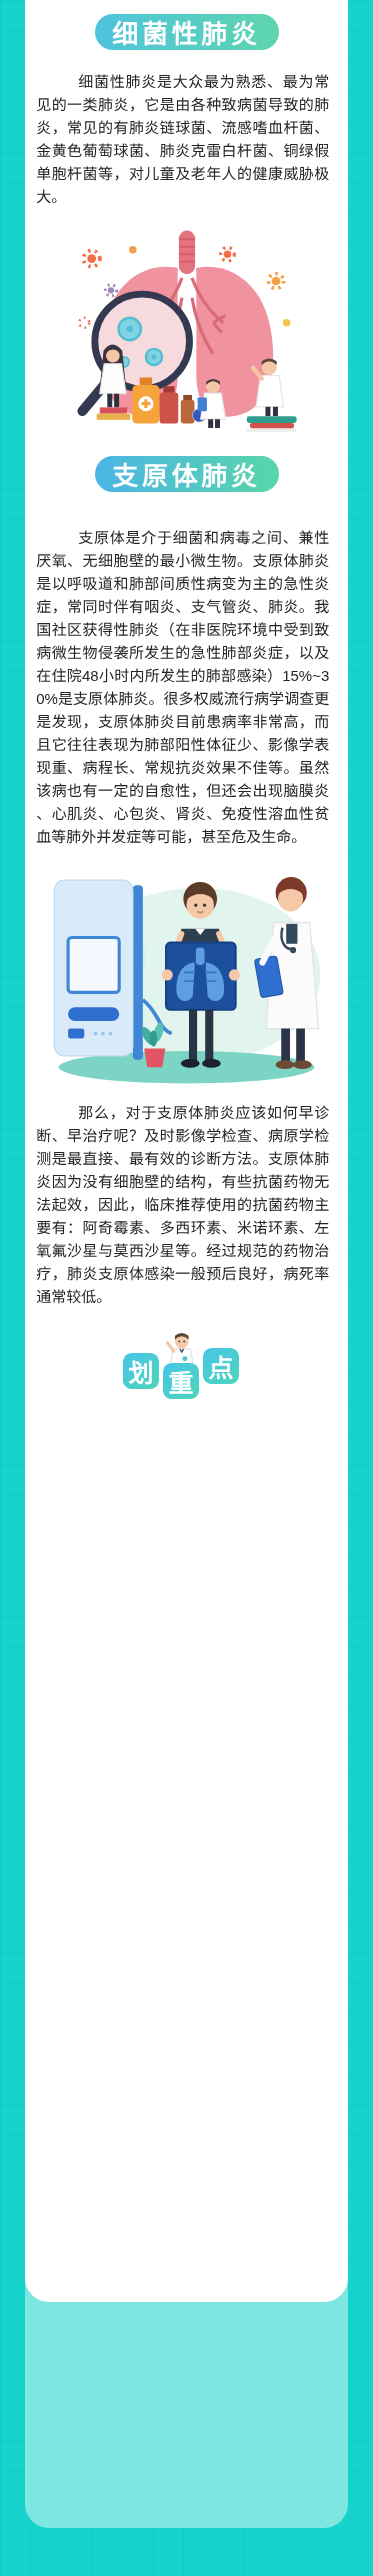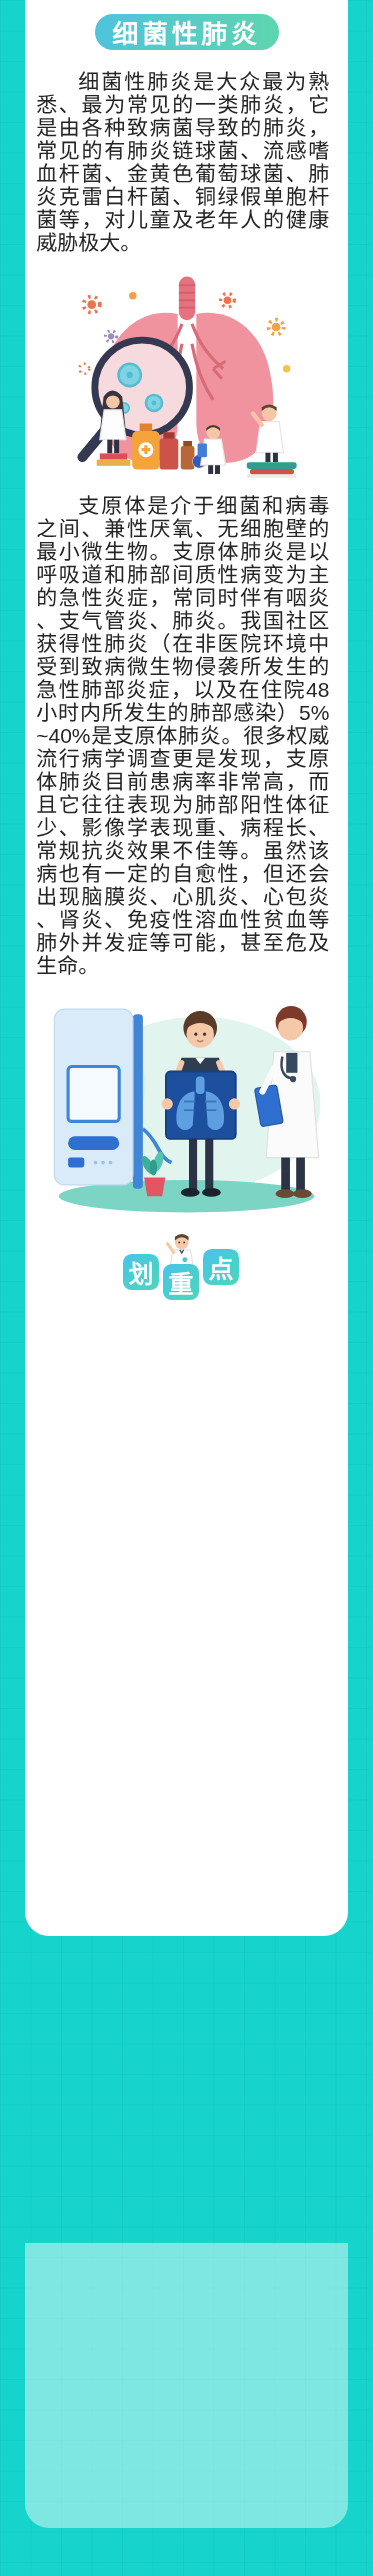--- a/index.html
+++ b/index.html
@@ -10,33 +10,33 @@
     background-image:
       linear-gradient(rgba(0,120,118,0.07) 1.2px, transparent 1.2px),
       linear-gradient(90deg, rgba(0,120,118,0.07) 1.2px, transparent 1.2px);
     background-size:30.5px 30.5px;
   }
   .under-card{
     position:absolute;left:25px;top:2243px;width:323px;height:285px;
     background:rgba(255,255,255,0.45);border-radius:0 0 24px 24px;z-index:1;
   }
   .card{
-    position:absolute;left:25px;top:0;width:323px;height:1936px;
+    position:absolute;left:25px;top:0;width:323px;height:2302px;
     background:#ffffff;border-radius:0 0 24px 24px;z-index:2;overflow:hidden;
   }
   .content{padding-top:13.7px;}
   .badge{
     width:184px;height:36px;margin:0 auto;border-radius:18px;
     display:flex;align-items:center;justify-content:center;
     color:#fff;font-size:26px;font-weight:bold;letter-spacing:3.7px;
   }
   .badge-bacterial{background:linear-gradient(90deg,#4fc3dc,#5ed5ae);margin-bottom:20px;}
   .badge-mycoplasma{background:linear-gradient(90deg,#4bb5e6,#57d6a8);margin-top:24px;margin-bottom:34px;}
   .para{
-    font-size:21px;line-height:23px;color:#252525;
+    font-size:15px;line-height:23px;color:#252525;
     padding:0 18.7px 0 11.2px;margin:0 0 21px 0;
     text-indent:42px;word-break:break-all;line-break:anywhere;
     text-align:justify;
   }
   .illo{display:block;margin:7.5px auto 16px auto;}
   .illo2{display:block;margin:10px auto 17.4px auto;}
   .board{position:relative;height:76px;margin-top:13.7px;}
   .tile{
     position:absolute;width:36px;height:36px;border-radius:8.7px;
     background:linear-gradient(140deg,#47c4e9,#4ed6b9);
@@ -144,22 +144,23 @@
         <rect x="358" y="285" width="8" height="15" fill="#2e3240"></rect>
         <g>
           <rect x="316" y="300" width="80" height="11" rx="4" fill="#2f9e8f"></rect>
           <rect x="321" y="311" width="71" height="9" rx="4" fill="#cd5248"></rect>
           <rect x="316" y="320" width="80" height="5" rx="2" fill="#ececec"></rect>
         </g>
       </g>
     </svg>
 
 
-
-    <p class="para">支原体是介于细菌和病毒之间、兼性厌氧、无细胞壁的最小微生物。支原体肺炎是以呼吸道和肺部间质性病变为主的急性炎症，常同时伴有咽炎、支气管炎、肺炎。我国社区获得性肺炎（在非医院环境中受到致病微生物侵袭所发生的急性肺部炎症，以及在住院48小时内所发生的肺部感染）5%~40%是支原体肺炎。很多权威流行病学调查更是发现，支原体肺炎目前患病率非常高，而且它往往表现为肺部阳性体征少、影像学表现重、病程长、常规抗炎效果不佳等。虽然该病也有一定的自愈性，但还会出现脑膜炎、心肌炎、心包炎、肾炎、免疫性溶血性贫血等肺外并发症等可能，甚至危及生命。</p>
+    <div class="badge badge-mycoplasma">支原体肺炎</div>
+
+    <p class="para">支原体是介于细菌和病毒之间、兼性厌氧、无细胞壁的最小微生物。支原体肺炎是以呼吸道和肺部间质性病变为主的急性炎症，常同时伴有咽炎、支气管炎、肺炎。我国社区获得性肺炎（在非医院环境中受到致病微生物侵袭所发生的急性肺部炎症，以及在住院48小时内所发生的肺部感染）15%~30%是支原体肺炎。很多权威流行病学调查更是发现，支原体肺炎目前患病率非常高，而且它往往表现为肺部阳性体征少、影像学表现重、病程长、常规抗炎效果不佳等。虽然该病也有一定的自愈性，但还会出现脑膜炎、心肌炎、心包炎、肾炎、免疫性溶血性贫血等肺外并发症等可能，甚至危及生命。</p>
 
     <svg class="illo2" width="287" height="215" viewBox="0 0 460 345">
       <ellipse cx="250" cy="170" rx="195" ry="140" fill="#e2f4ee"></ellipse>
       <circle cx="95" cy="140" r="70" fill="#d8f1ea"></circle>
       <ellipse cx="230" cy="318" rx="205" ry="26" fill="#7cd4c4"></ellipse>
 
       <g>
         <rect x="144" y="26" width="16" height="280" rx="6" fill="#3f86d6"></rect>
         <rect x="18" y="18" width="126" height="282" rx="16" fill="#d9ebf9" stroke="#c2d9ee" stroke-width="2"></rect>
         <rect x="40" y="110" width="82" height="88" rx="6" fill="#f4faff" stroke="#3f86d6" stroke-width="5"></rect>
@@ -216,20 +217,21 @@
       </g>
 
       <g>
         <ellipse cx="168" cy="268" rx="7" ry="16" transform="rotate(-30 168 268)" fill="#3fae9c"></ellipse>
         <ellipse cx="185" cy="262" rx="7" ry="16" transform="rotate(15 185 262)" fill="#56c3b0"></ellipse>
         <ellipse cx="177" cy="272" rx="6" ry="13" fill="#2f9e8f"></ellipse>
         <path d="M162,288 h34 l-5,30 h-24 Z" fill="#e25663"></path>
       </g>
     </svg>
 
+    <p class="para">那么，对于支原体肺炎应该如何早诊断、早治疗呢？及时影像学检查、病原学检测是最直接、最有效的诊断方法。支原体肺炎因为没有细胞壁的结构，有些抗菌药物无法起效，因此，临床推荐使用的抗菌药物主要有：阿奇霉素、多西环素、米诺环素、左氧氟沙星与莫西沙星等。经过规范的药物治疗，肺炎支原体感染一般预后良好，病死率通常较低。</p>
 
     <div class="board">
       <svg class="mini-doc" width="35" height="41" viewBox="0 0 56 66">
         <circle cx="30" cy="20" r="11" fill="#f5c9a8"></circle>
         <path d="M19,17 q11,-11 22,0 v-6 q-11,-9 -22,0 Z" fill="#5a4632"></path>
         <circle cx="26" cy="20" r="1.5" fill="#333"></circle>
           <circle cx="34" cy="20" r="1.5" fill="#333"></circle>
         <path d="M16,32 h28 l5,30 H11 Z" fill="#ffffff" stroke="#e3e3e3" stroke-width="2"></path>
         <path d="M27,32 l3,5 l3,-5" fill="none" stroke="#35495e" stroke-width="2"></path>
         <line x1="17" y1="36" x2="7" y2="22" stroke="#f5c9a8" stroke-width="5" stroke-linecap="round"></line>

